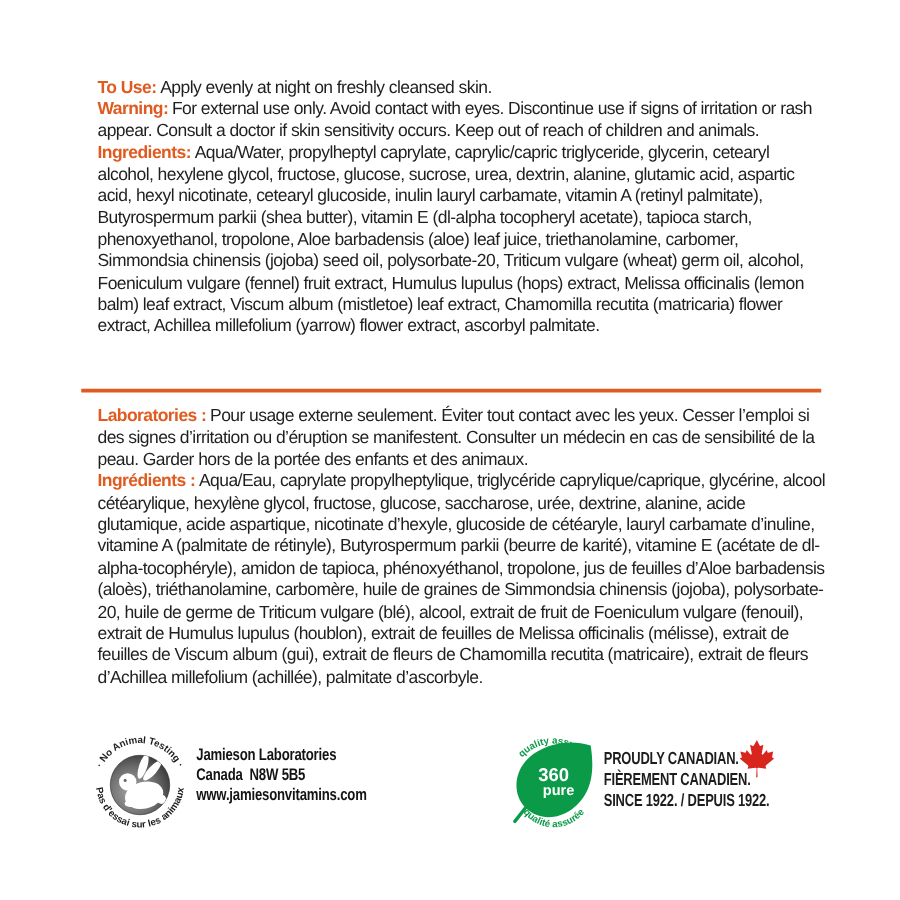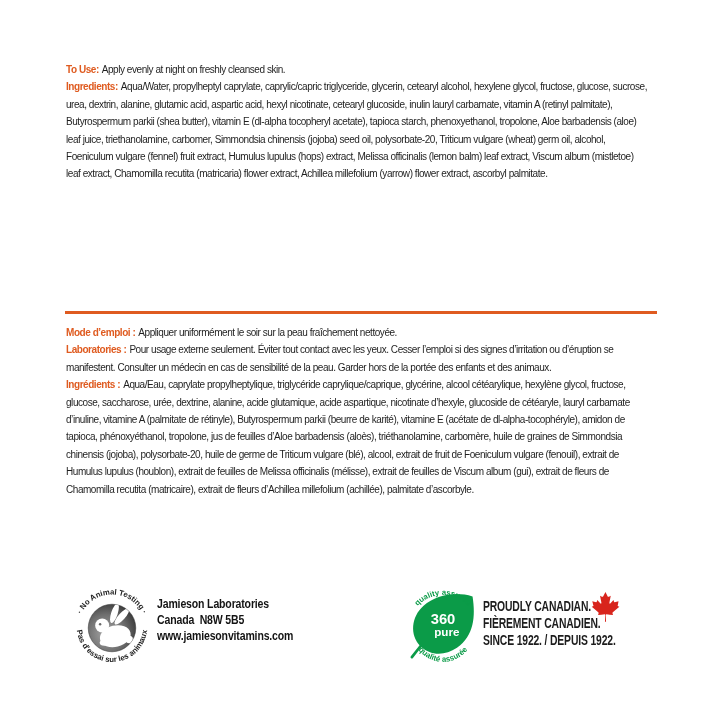--- a/index.html
+++ b/index.html
@@ -1,19 +1,19 @@
 <!DOCTYPE html>
 <html><head>
 <meta charset="utf-8">
 <style>
   html,body { margin:0; padding:0; background:#ffffff; }
   body { width:720px; height:720px; font-family:"Liberation Sans", sans-serif; }
   .page { position:relative; width:720px; height:720px; background:#ffffff; overflow:hidden; }
 
-  .body-text { position:absolute; left:66px; width:582px; font-size:10px;
+  .body-text { position:absolute; left:78px; width:582px; font-size:14px;
                letter-spacing:-0.45px; line-height:17.4px; color:#1f1f1f; }
   .en-block { top:61px; }
   .fr-block { top:324px; }
   .para { margin:0; }
   .section-head { font-weight:bold; color:#df5b20; margin-right:3px; }
   .it { }
 
   .divider { position:absolute; left:65px; top:311px; width:592px; height:0;
              border-top:3px solid #df5b20; }
 
@@ -36,30 +36,30 @@
 </head>
 <body>
 
 <div class="page">
 
   <div class="body-text en-block">
     <p class="para">
       <span class="section-head">To Use:</span><span>Apply evenly at night on freshly cleansed skin.</span>
     </p>
     <p class="para">
+      <span class="section-head">Warning:</span><span>For external use only. Avoid contact with eyes. Discontinue use if signs of irritation or rash appear. Consult a doctor if skin sensitivity occurs. Keep out of reach of children and animals.</span>
+    </p>
+    <p class="para">
       <span class="section-head">Ingredients:</span><span><span>Aqua/Water, propylheptyl caprylate, caprylic/capric triglyceride, glycerin, cetearyl alcohol, hexylene glycol, fructose, glucose, sucrose, urea, dextrin, alanine, glutamic acid, aspartic acid, hexyl nicotinate, cetearyl glucoside, inulin lauryl carbamate, vitamin A (retinyl palmitate), </span><span class="it">Butyrospermum parkii</span><span> (shea butter), vitamin E (dl-alpha tocopheryl acetate), tapioca starch, phenoxyethanol, tropolone, </span><span class="it">Aloe barbadensis</span><span> (aloe) leaf juice, triethanolamine, carbomer, </span><span class="it">Simmondsia chinensis</span><span> (jojoba) seed oil, polysorbate-20, </span><span class="it">Triticum vulgare</span><span> (wheat) germ oil, alcohol, </span><span class="it">Foeniculum vulgare</span><span> (fennel) fruit extract, </span><span class="it">Humulus lupulus</span><span> (hops) extract, </span><span class="it">Melissa officinalis</span><span> (lemon balm) leaf extract, </span><span class="it">Viscum album</span><span> (mistletoe) leaf extract, </span><span class="it">Chamomilla recutita</span><span> (matricaria) flower extract, </span><span class="it">Achillea millefolium</span><span> (yarrow) flower extract, ascorbyl palmitate.</span></span>
     </p>
   </div>
 
   <div class="divider"></div>
 
   <div class="body-text fr-block">
-    <p class="para">
-      <span class="section-head">Mode d’emploi :</span><span>Appliquer uniformément le soir sur la peau fraîchement nettoyée.</span>
-    </p>
     <p class="para">
       <span class="section-head">Laboratories :</span><span>Pour usage externe seulement. Éviter tout contact avec les yeux. Cesser l’emploi si des signes d’irritation ou d’éruption se manifestent. Consulter un médecin en cas de sensibilité de la peau. Garder hors de la portée des enfants et des animaux.</span>
     </p>
     <p class="para">
       <span class="section-head">Ingrédients :</span><span><span>Aqua/Eau, caprylate propylheptylique, triglycéride caprylique/caprique, glycérine, alcool cétéarylique, hexylène glycol, fructose, glucose, saccharose, urée, dextrine, alanine, acide glutamique, acide aspartique, nicotinate d’hexyle, glucoside de cétéaryle, lauryl carbamate d’inuline, vitamine A (palmitate de rétinyle), </span><span class="it">Butyrospermum parkii</span><span> (beurre de karité), vitamine E (acétate de dl-alpha-tocophéryle), amidon de tapioca, phénoxyéthanol, tropolone, jus de feuilles d’</span><span class="it">Aloe barbadensis</span><span> (aloès), triéthanolamine, carbomère, huile de graines de </span><span class="it">Simmondsia chinensis</span><span> (jojoba), polysorbate-20, huile de germe de </span><span class="it">Triticum vulgare</span><span> (blé), alcool, extrait de fruit de </span><span class="it">Foeniculum vulgare</span><span> (fenouil), extrait de </span><span class="it">Humulus lupulus</span><span> (houblon), extrait de feuilles de </span><span class="it">Melissa officinalis</span><span> (mélisse), extrait de feuilles de </span><span class="it">Viscum album</span><span> (gui), extrait de fleurs de </span><span class="it">Chamomilla recutita</span><span> (matricaire), extrait de fleurs d’</span><span class="it">Achillea millefolium</span><span> (achillée), palmitate d’ascorbyle.</span></span>
     </p>
   </div>
 
   <svg class="rabbit-stamp" viewBox="0 0 100 100">
     <defs>

